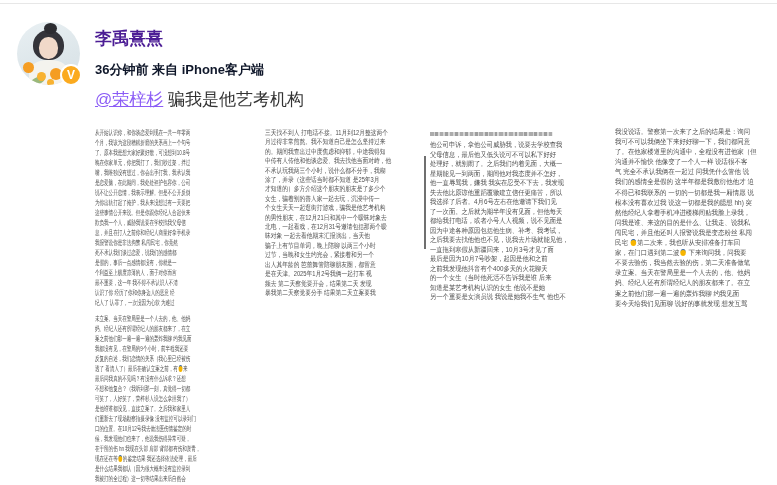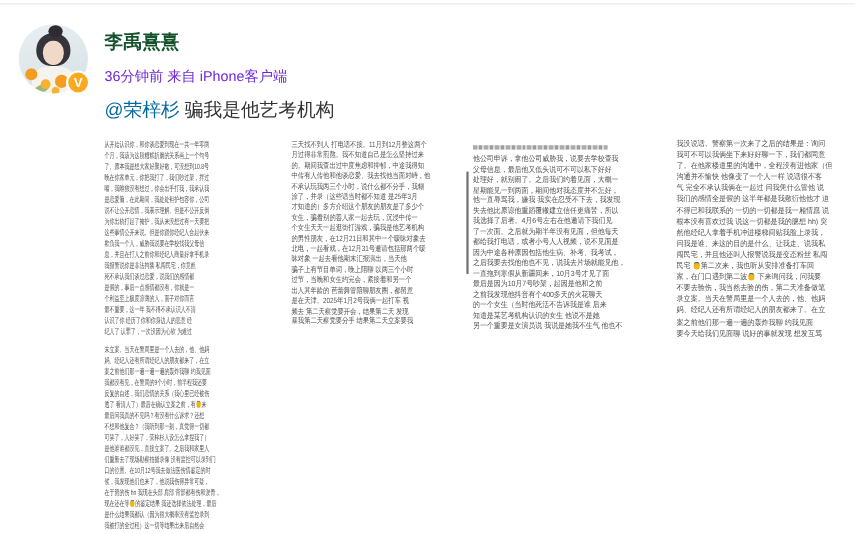--- a/index.html
+++ b/index.html
@@ -23,24 +23,24 @@
   .av-f1{left:6px;top:40px;width:11px;height:11px;}
   .av-f2{left:20px;top:50px;width:9px;height:9px;background:#f8b231;}
   .av-f3{left:33px;top:46px;width:12px;height:12px;}
   .av-f4{left:30px;top:57px;width:7px;height:7px;background:#f8b231;}
   .av-leaf{position:absolute;left:14px;top:55px;width:14px;height:7px;border-radius:50%;background:#9ab87a;transform:rotate(-20deg);}
   .v-badge{
     position:absolute;left:60px;top:64px;width:22px;height:22px;border-radius:50%;
     background:#fbaa1f;border:2px solid #ffffff;box-sizing:border-box;
     color:#ffffff;font-weight:bold;font-size:12px;line-height:18px;text-align:center;
   }
-  .username{position:absolute;left:95px;top:27px;font-size:17px;font-weight:bold;color:#14532d;cursor:pointer;}
-  .meta{position:absolute;left:95px;top:61px;font-size:13px;color:#6d28d9;}
+  .username{position:absolute;left:95px;top:27px;font-size:17px;font-weight:bold;color:#4c1d95;cursor:pointer;}
+  .meta{position:absolute;left:95px;top:61px;font-size:13px;color:#0f172a;font-weight:bold;}
   .post-title{position:absolute;left:95px;top:88px;font-size:17px;color:#333333;}
-  .mention{color:#0369a1;cursor:pointer;}
+  .mention{color:#8b5cf6;cursor:pointer;text-decoration:underline;}
   
   .col{
     position:absolute;font-size:7px;color:#4f4f4f;transform-origin:0 0;cursor:pointer;
   }
   .c0{left:95px;top:128px;width:156px;transform:scaleX(0.648);line-height:10px;}
   .c1{left:265px;top:128px;width:147px;transform:scaleX(0.82);line-height:9.4px;}
   .c2{left:430px;top:131px;width:142px;transform:scaleX(0.90);line-height:9.5px;}
   .c3{left:615px;top:127px;width:155px;transform:scaleX(0.92);line-height:10.1px;}
   .tl{white-space:nowrap;height:inherit;}
   .pgap{height:6px;}

